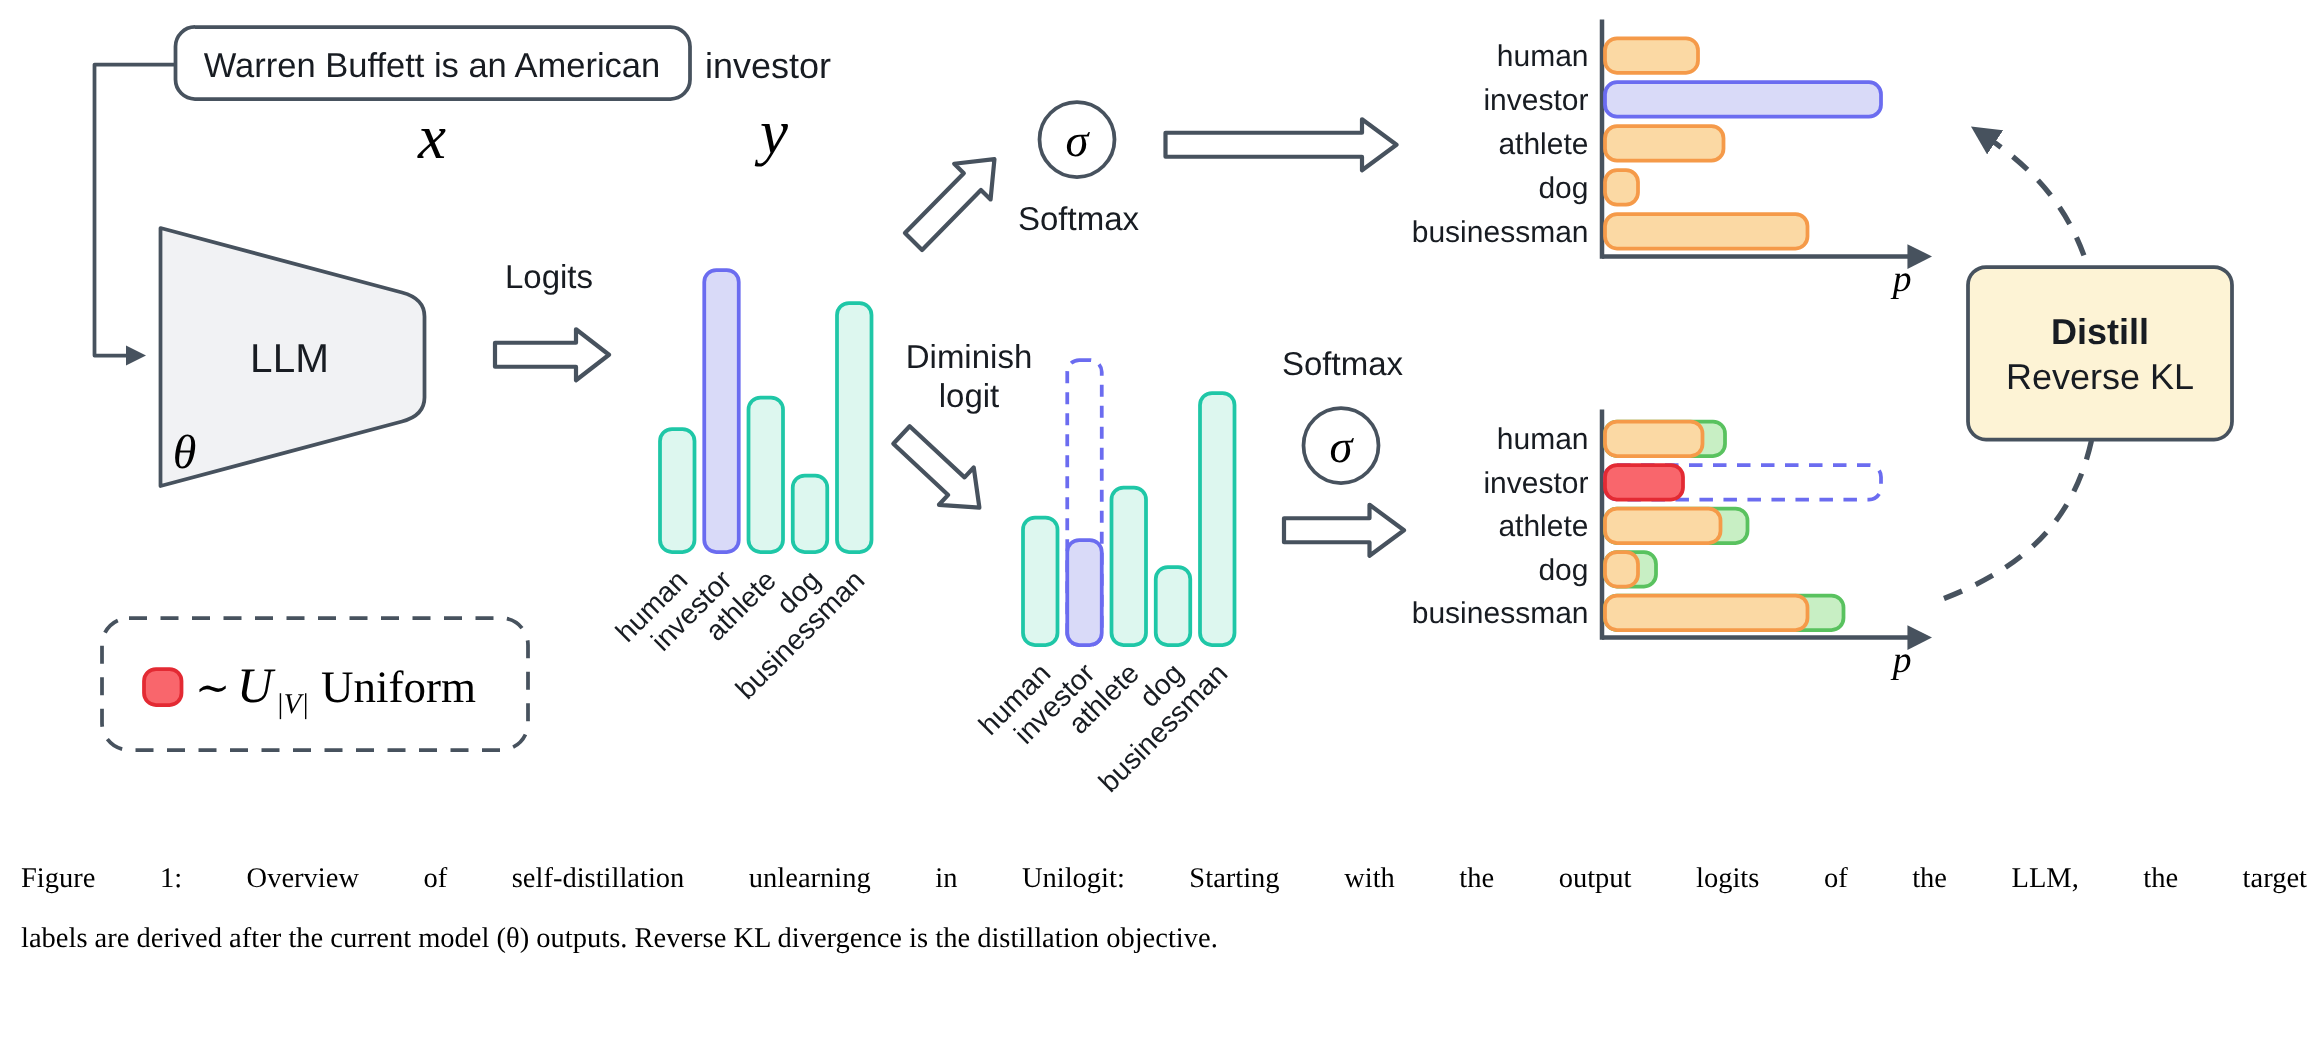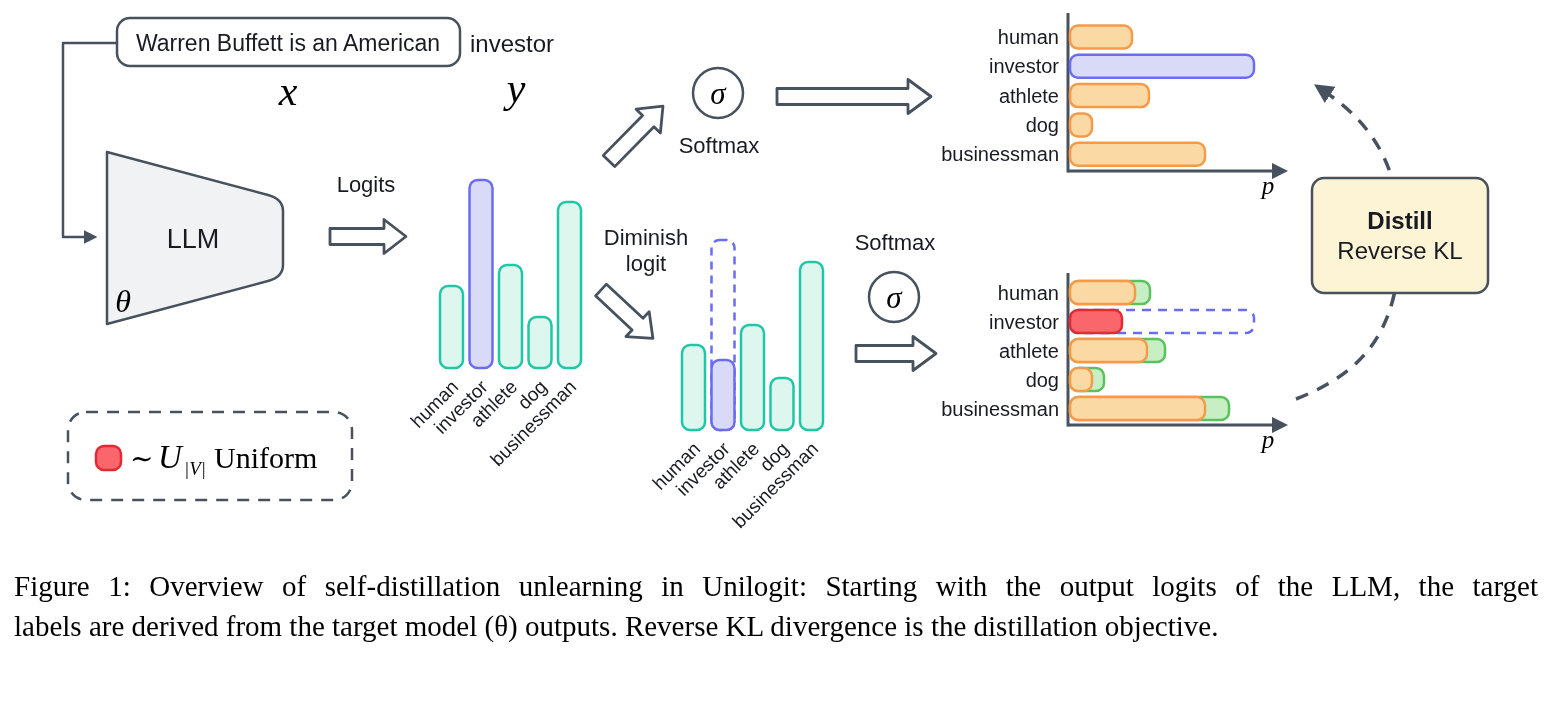--- a/index.html
+++ b/index.html
@@ -7,21 +7,21 @@
     width:1548px;height:701px;position:relative;background:#ffffff;overflow:hidden;
     font-family:"Liberation Sans",sans-serif;
   }
   svg{position:absolute;left:0;top:0;}
   text{user-select:none;}
   .sans{font-family:"Liberation Sans",sans-serif;fill:#181c22;}
   .serif{font-family:"Liberation Serif","DejaVu Serif",serif;fill:#000;}
   .mathit{font-family:"Liberation Serif","DejaVu Serif",serif;font-style:italic;fill:#000;}
   .caption{
     position:absolute;left:14px;top:566px;width:1524px;
-    font-family:"Liberation Serif",serif;font-size:29px;line-height:40px;color:#000;
+    font-family:"Liberation Serif",serif;font-size:19px;line-height:40px;color:#000;
   }
   .cap-line{white-space:normal;}
   .cap-just{text-align:justify;text-align-last:justify;}
 </style>
 </head>
 <body>
 
 <svg id="diagram" width="1548" height="545" viewBox="0 0 1548 545">
   <defs>
     <marker id="arr" viewBox="0 0 10 10" refX="7.5" refY="5" markerWidth="5.5" markerHeight="5.5" orient="auto-start-reverse" markerUnits="strokeWidth">
@@ -133,14 +133,14 @@
   <rect x="68" y="412" width="284" height="88" rx="18" fill="none" stroke="#47525e" stroke-width="2.5" stroke-dasharray="12 9"></rect>
   <rect x="96" y="446" width="25" height="24" rx="8" fill="#f9666c" stroke="#e32a33" stroke-width="2.5"></rect>
   <text class="serif" x="130" y="468" font-size="28">∼</text>
   <text class="mathit" x="158" y="468" font-size="33">U</text>
   <text class="mathit" x="184" y="475" font-size="19">|V|</text>
   <text class="serif" x="214" y="468" font-size="30">Uniform</text>
 </svg>
 
 <div class="caption">
   <div class="cap-line cap-just">Figure 1: Overview of self-distillation unlearning in Unilogit: Starting with the output logits of the LLM, the target</div>
-  <div class="cap-line">labels are derived from the target model (θ) outputs. Reverse KL divergence is the distillation objective.</div>
+  <div class="cap-line">labels are derived after the current model (θ) outputs. Reverse KL divergence is the distillation objective.</div>
 </div>
 
 </body></html>

